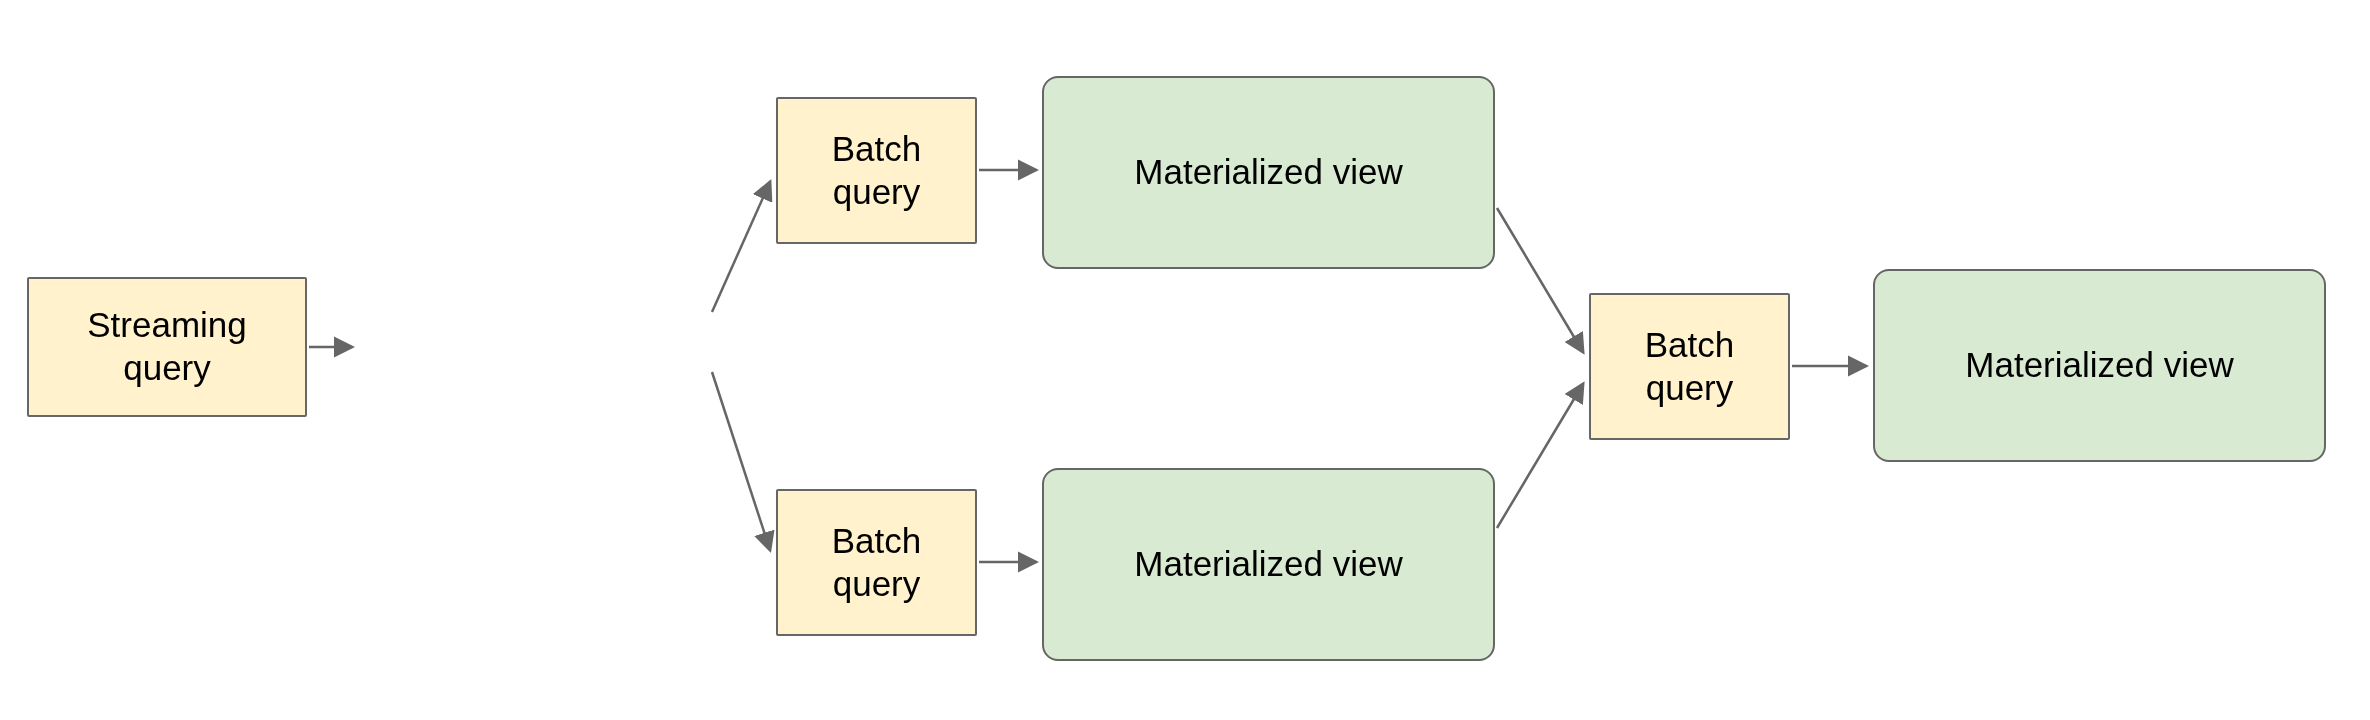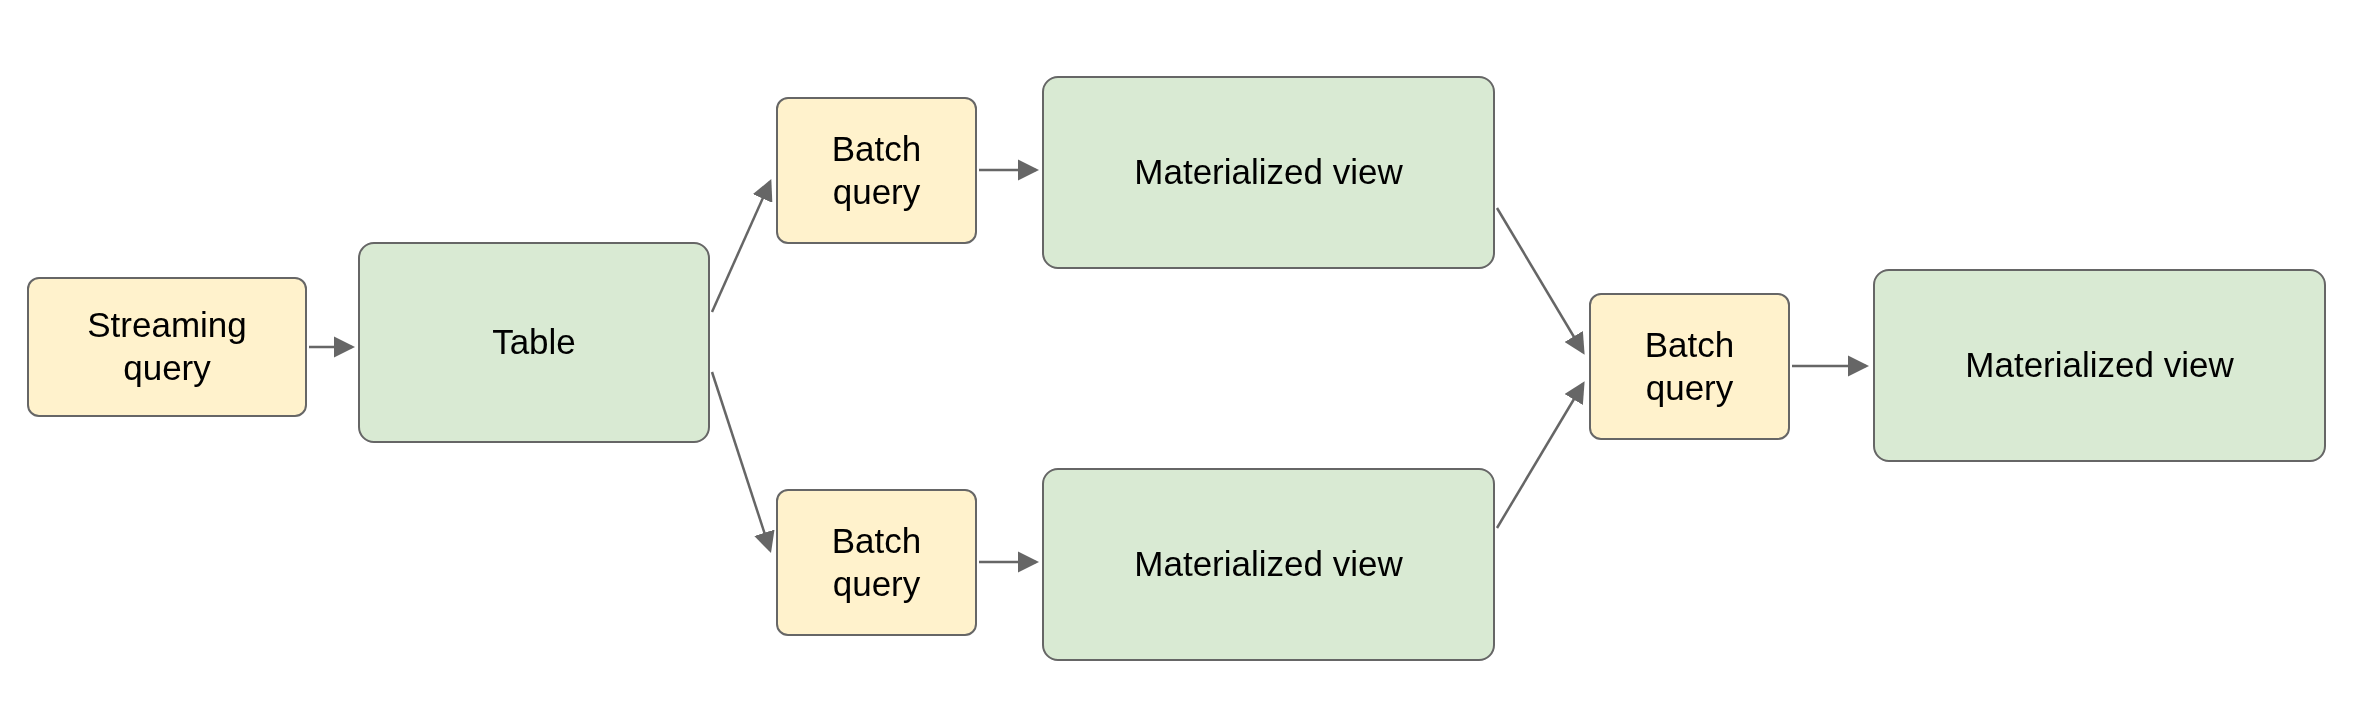--- a/index.html
+++ b/index.html
@@ -38,21 +38,21 @@
     justify-content: center;
     text-align: center;
     box-sizing: border-box;
     color: #000000;
     font-size: 35px;
     line-height: 1.22;
   }
   .node.query {
     background: var(--query-fill, #fff2cc);
     border: 2.5px solid var(--node-border, #666666);
-    border-radius: 12px;
+    border-radius: 2px;
   }
   .node.table {
     background: var(--table-fill, #d9ead3);
     border: 2.5px solid var(--node-border, #666666);
     border-radius: 16px;
   }
   .label {
     padding: 0 10px;
   }
 </style>
@@ -74,23 +74,20 @@
     <line class="edge" x1="979" y1="562" x2="1036" y2="562" marker-end="url(#arrow)"></line>
     <line class="edge" x1="1497" y1="208" x2="1583" y2="352" marker-end="url(#arrow)"></line>
     <line class="edge" x1="1497" y1="528" x2="1583" y2="384" marker-end="url(#arrow)"></line>
     <line class="edge" x1="1792" y1="366" x2="1866" y2="366" marker-end="url(#arrow)"></line>
   </svg>
 
   <div class="node query" style="left:27px; top:277px; width:280px; height:140px;">
     <span class="label">Streaming query</span>
   </div>
 
-  <div class="node table" style="left:358px; top:242px; width:352px; height:201px;">
-    <span class="label">Table</span>
-  </div>
 
   <div class="node query" style="left:776px; top:97px; width:201px; height:147px;">
     <span class="label">Batch query</span>
   </div>
 
   <div class="node table" style="left:1042px; top:76px; width:453px; height:193px;">
     <span class="label">Materialized view</span>
   </div>
 
   <div class="node query" style="left:776px; top:489px; width:201px; height:147px;">

